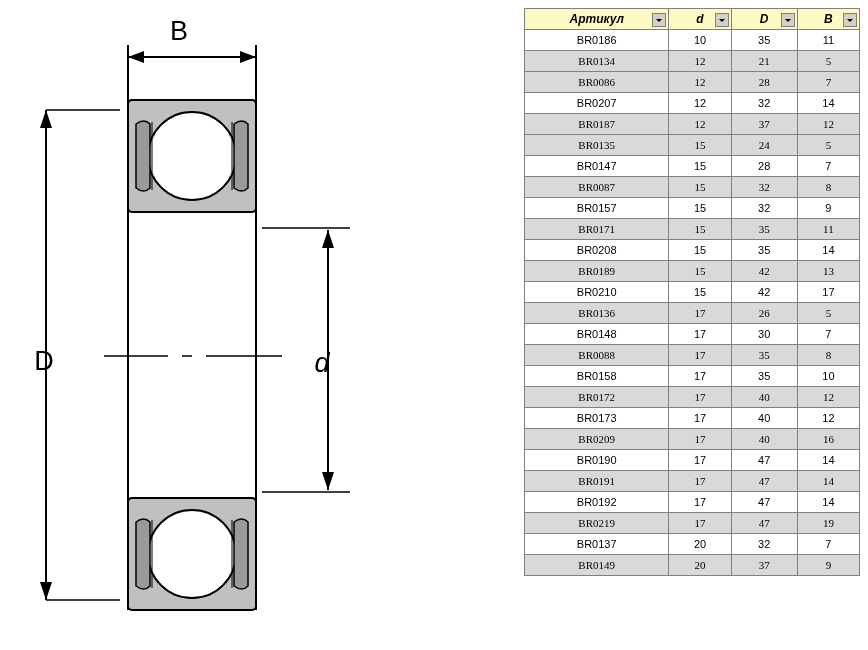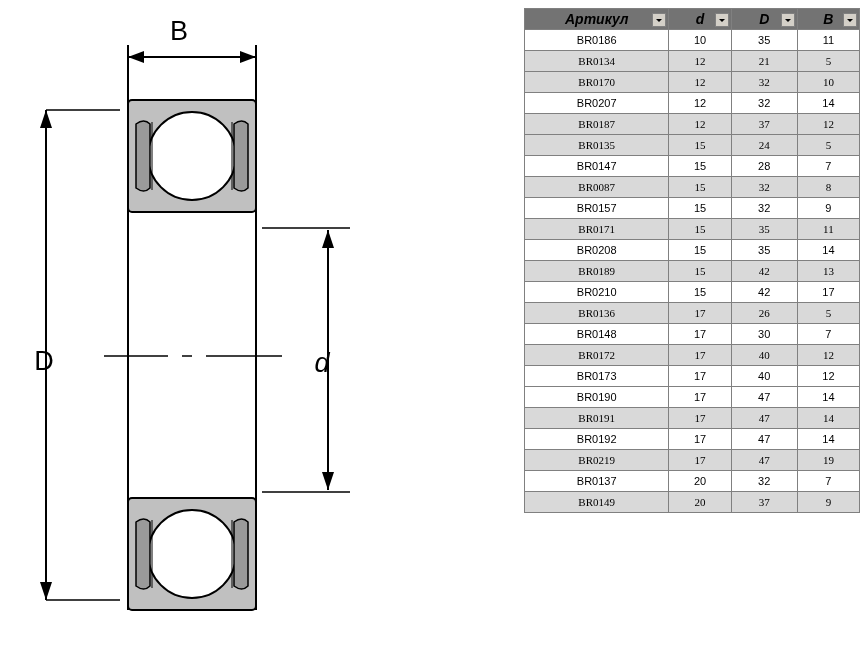--- a/index.html
+++ b/index.html
@@ -52,24 +52,24 @@
   table.bearing-table th,
   table.bearing-table td {
     border: 1px solid #808080;
     height: 20px;
     padding: 0;
     text-align: center;
     vertical-align: middle;
     color: #000000;
   }
   table.bearing-table thead th {
-    background: #737373;
+    background: #fef9c3;
     font-style: italic;
     font-weight: bold;
-    font-size: 14px;
+    font-size: 12px;
     position: relative;
   }
   .hdr-inner {
     display: flex;
     align-items: center;
     justify-content: center;
     position: relative;
     height: 18px;
   }
   .hdr-text {
@@ -234,24 +234,24 @@
             <td>35</td>
             <td>11</td>
           </tr>
           <tr class="alt">
             <td>BR0134</td>
             <td>12</td>
             <td>21</td>
             <td>5</td>
           </tr>
           <tr class="alt">
-            <td>BR0170</td>
-            <td>12</td>
-            <td>32</td>
-            <td>10</td>
+            <td>BR0086</td>
+            <td>12</td>
+            <td>28</td>
+            <td>7</td>
           </tr>
           <tr class="norm">
             <td>BR0207</td>
             <td>12</td>
             <td>32</td>
             <td>14</td>
           </tr>
           <tr class="alt">
             <td>BR0187</td>
             <td>12</td>
@@ -312,30 +312,48 @@
             <td>26</td>
             <td>5</td>
           </tr>
           <tr class="norm">
             <td>BR0148</td>
             <td>17</td>
             <td>30</td>
             <td>7</td>
           </tr>
           <tr class="alt">
+            <td>BR0088</td>
+            <td>17</td>
+            <td>35</td>
+            <td>8</td>
+          </tr>
+          <tr class="norm">
+            <td>BR0158</td>
+            <td>17</td>
+            <td>35</td>
+            <td>10</td>
+          </tr>
+          <tr class="alt">
             <td>BR0172</td>
             <td>17</td>
             <td>40</td>
             <td>12</td>
           </tr>
           <tr class="norm">
             <td>BR0173</td>
             <td>17</td>
             <td>40</td>
             <td>12</td>
+          </tr>
+          <tr class="alt">
+            <td>BR0209</td>
+            <td>17</td>
+            <td>40</td>
+            <td>16</td>
           </tr>
           <tr class="norm">
             <td>BR0190</td>
             <td>17</td>
             <td>47</td>
             <td>14</td>
           </tr>
           <tr class="alt">
             <td>BR0191</td>
             <td>17</td>

